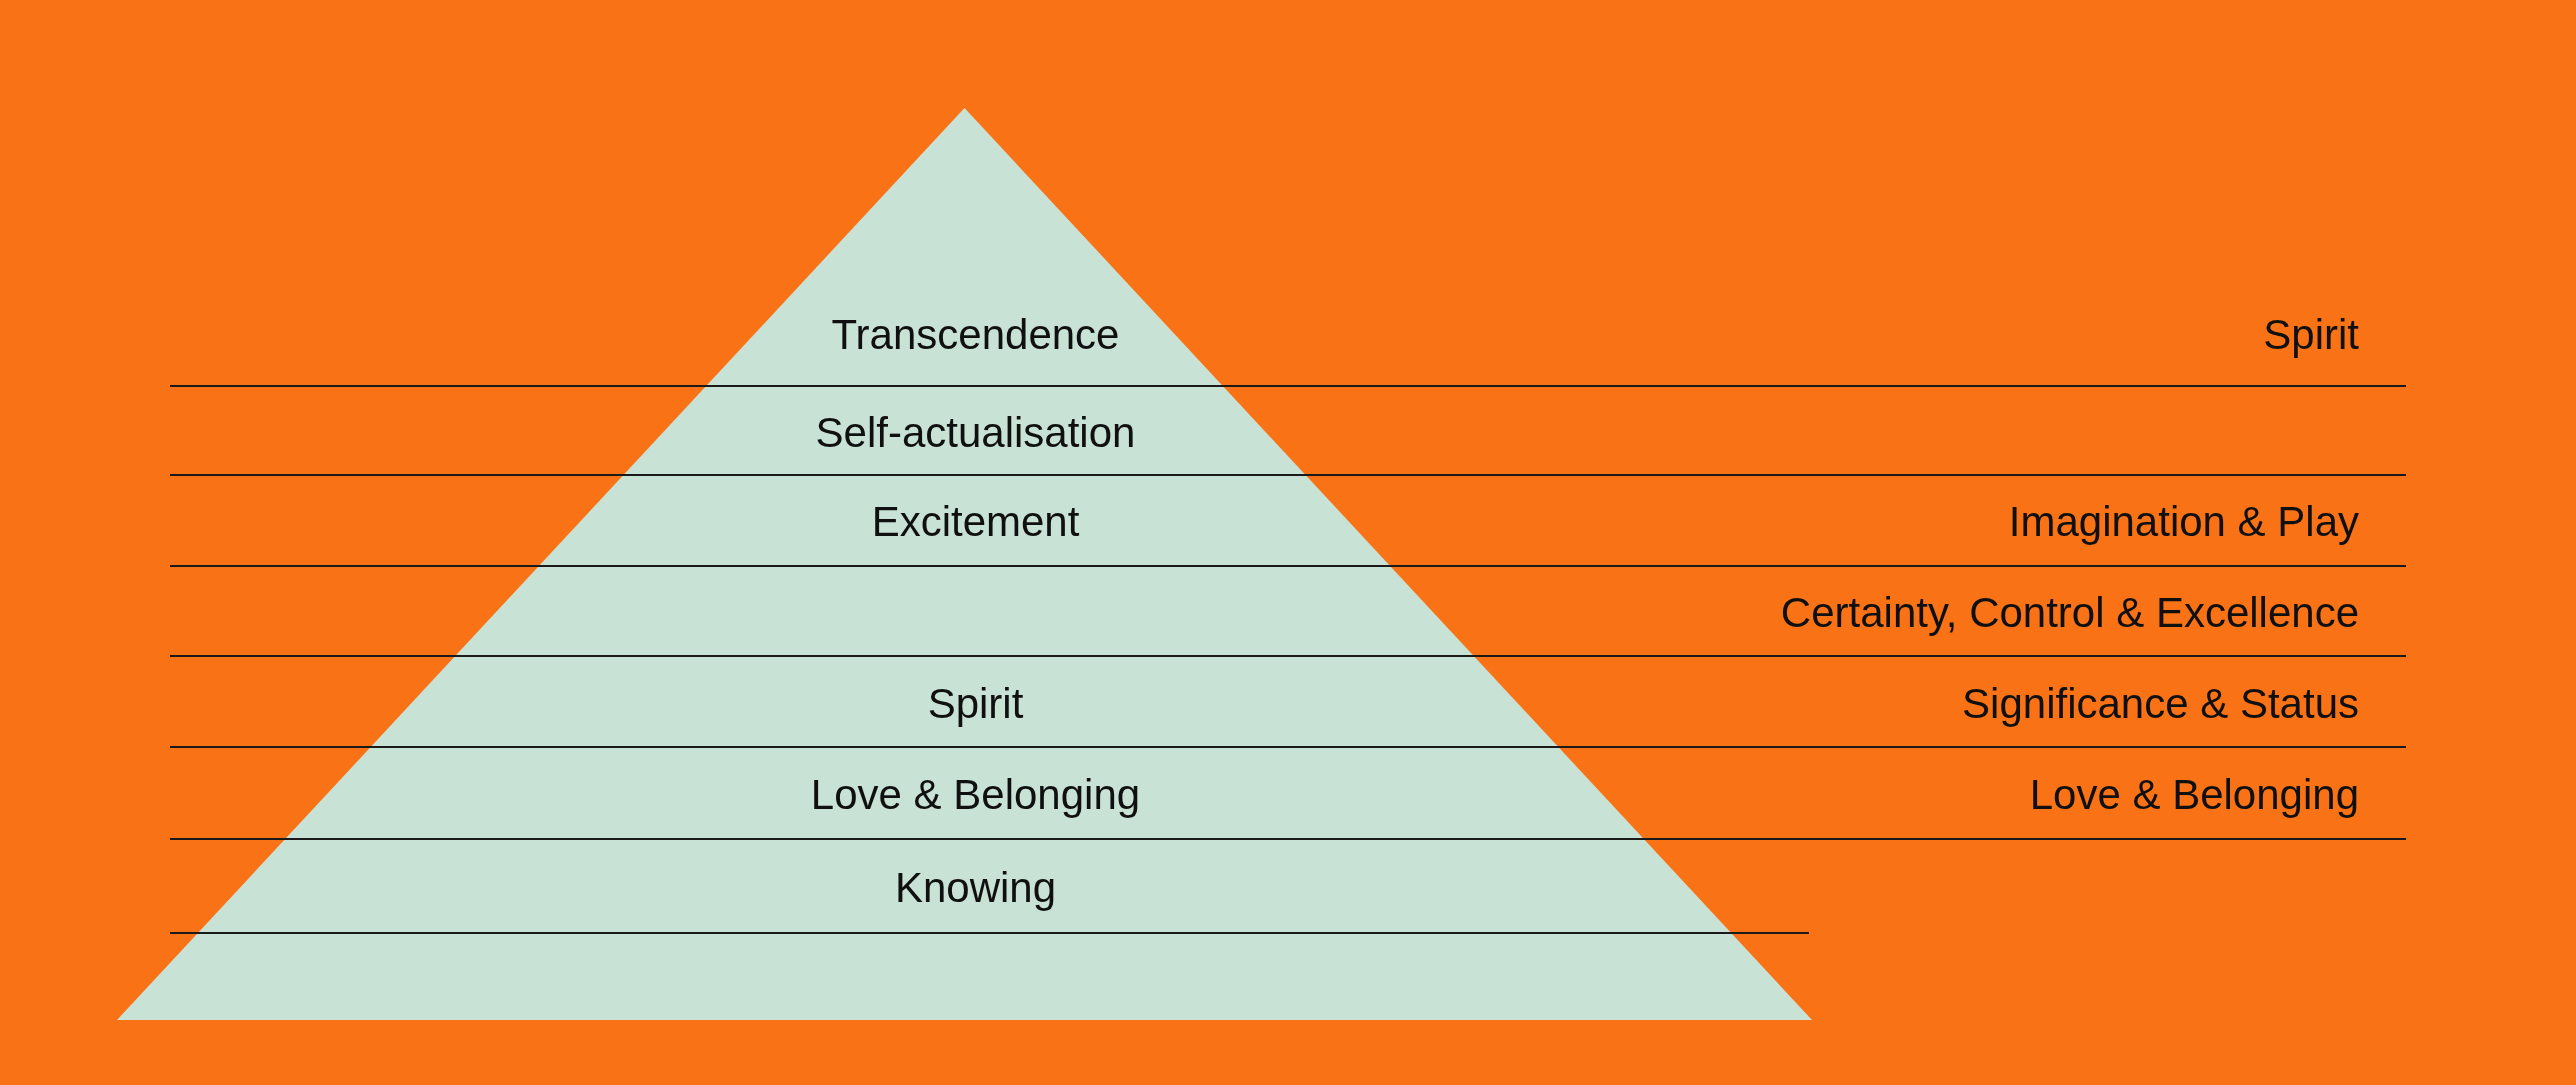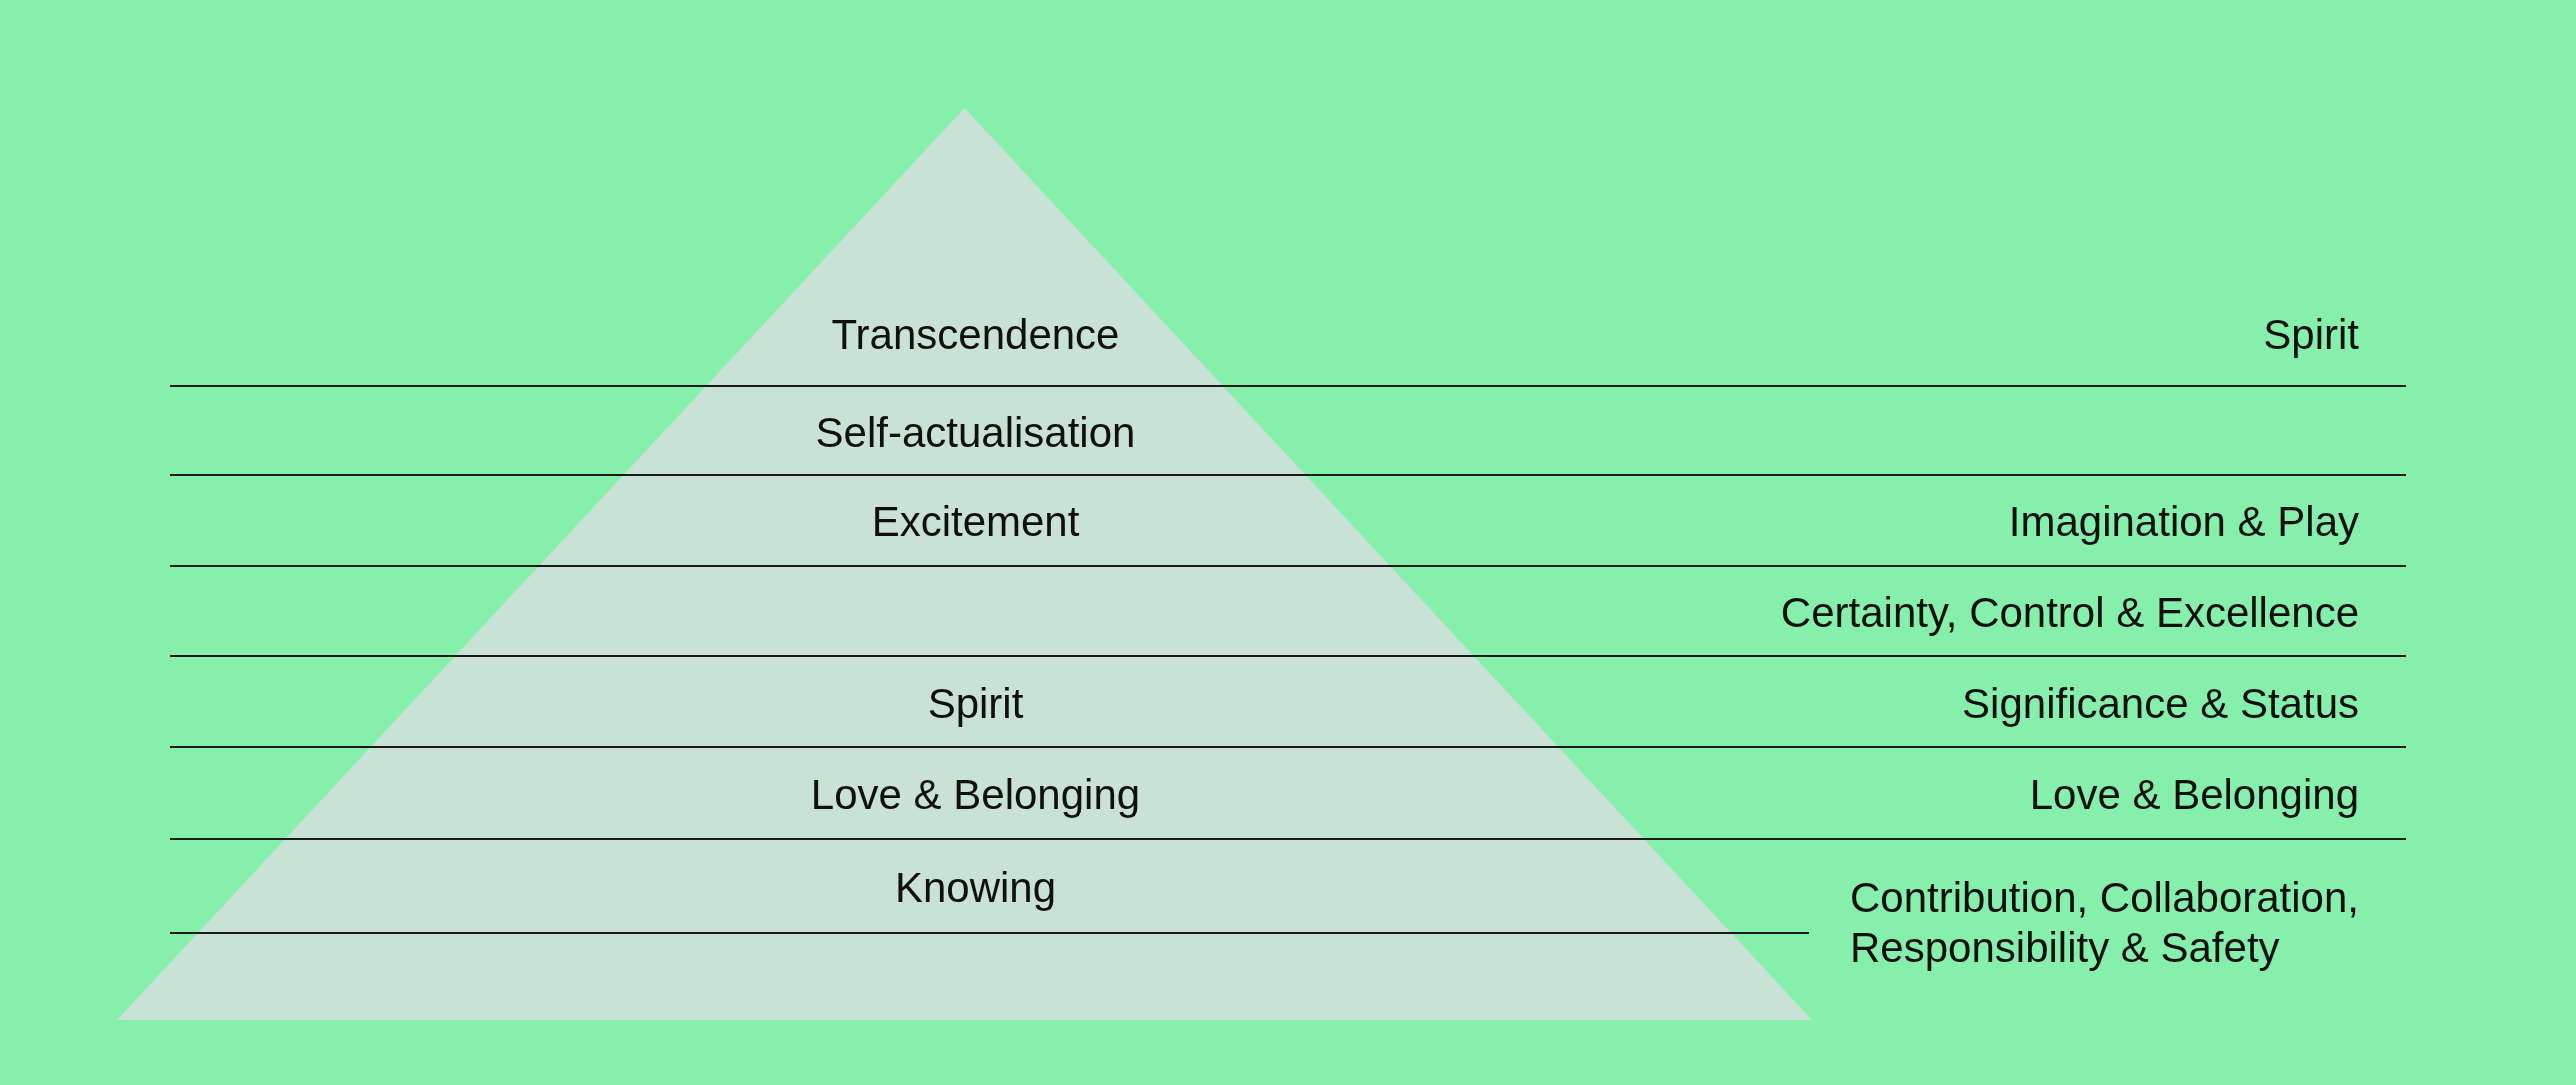--- a/index.html
+++ b/index.html
@@ -1,20 +1,20 @@
 <!DOCTYPE html>
 <html style="font-size:12.4px"><head>
 <meta charset="utf-8">
 <style>
   html, body { margin: 0; padding: 0; background: #ffffff; }
   .stage {
     position: relative;
     width: 2576px;
     height: 1086px;
-    background: #86efac;
+    background: #f97316;
     overflow: hidden;
     font-family: "Liberation Sans", sans-serif;
     color: #101010;
   }
   .triangle {
     position: absolute;
     left: 117px;
     top: 108px;
     width: 1695px;
     height: 912px;
@@ -70,19 +70,15 @@
   <div class="lvl" style="top:704px">Spirit</div>
   <div class="lvl" style="top:795px">Love &amp; Belonging</div>
   <div class="lvl" style="top:888px">Knowing</div>
 
   <div class="map" style="top:335px">Spirit</div>
   <div class="map" style="top:613px">Certainty, Control &amp; Excellence</div>
   <div class="map" style="top:522px">Imagination &amp; Play</div>
   <div class="map" style="top:704px">Significance &amp; Status</div>
   <div class="map" style="top:795px">Love &amp; Belonging</div>
 
-  <div class="map two-line" style="top:923px">
-    <div>Contribution, Collaboration,</div>
-    <div>Responsibility &amp; Safety</div>
-  </div>
 
 </div>
 
 
 </body></html>

